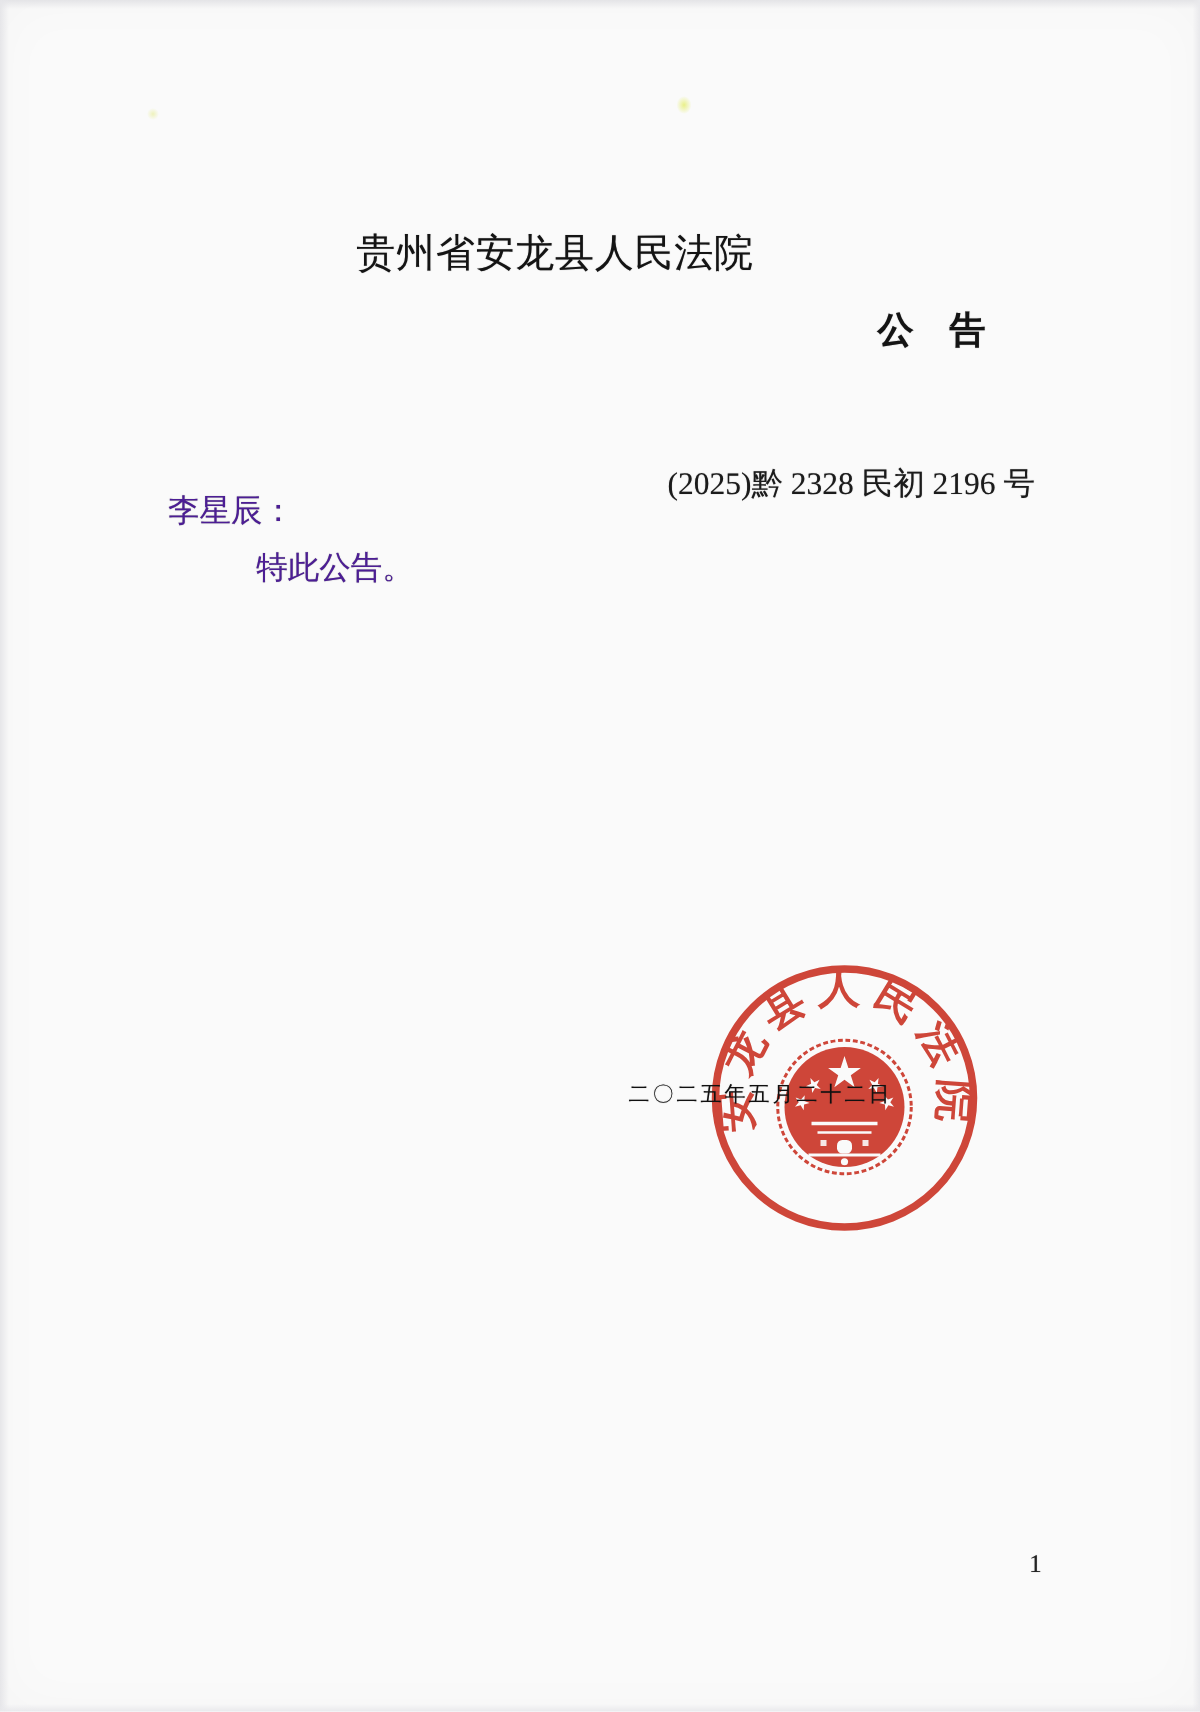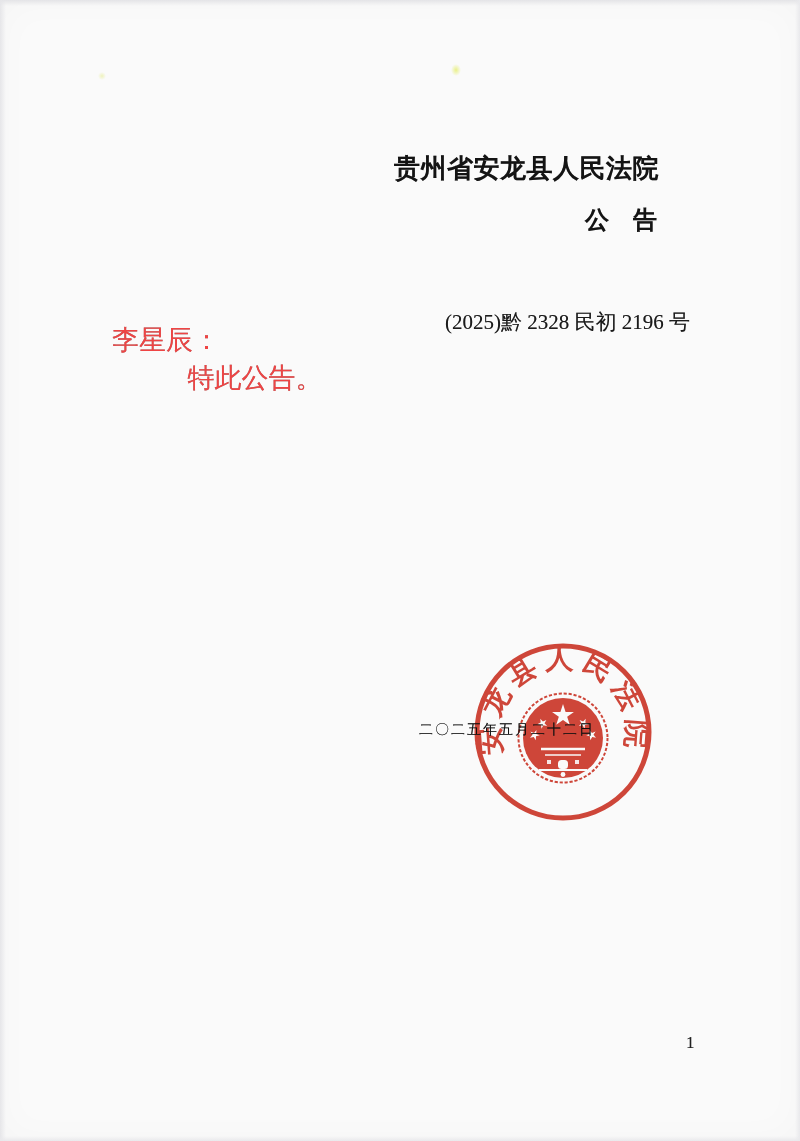--- a/index.html
+++ b/index.html
@@ -22,34 +22,34 @@
   .speck{position:absolute;border-radius:50%;pointer-events:none;}
   .speck.s1{left:451px;top:64px;width:10px;height:12px;
     background:radial-gradient(closest-side,#e9f089,rgba(238,243,176,0));}
   .speck.s2{left:98px;top:72px;width:8px;height:8px;
     background:radial-gradient(closest-side,#eef2bc,rgba(240,243,192,0));}
 
   .scan-ink{text-shadow:0 0 0.6px rgba(25,25,25,0.5);}
 
   .court-title{
     position:absolute;top:151px;left:81px;width:578px;
-    text-align:right;font-size:26px;font-weight:700;color:#141414;
+    text-align:center;font-size:26px;font-weight:400;color:#141414;
     letter-spacing:0.5px;
   }
   .doc-title{
     position:absolute;top:204px;left:79px;width:578px;
     text-align:right;font-size:24px;font-weight:700;color:#141414;
   }
   .case-number{
     position:absolute;top:271px;left:112px;width:578px;
     text-align:right;font-size:21px;color:#1b1b1b;margin-top:37px;
   }
   .body-block{
     position:absolute;top:322px;left:112px;width:578px;
-    font-size:27px;line-height:37.6px;color:#ef4444;
+    font-size:21px;line-height:37.6px;color:#4c1d95;
   }
   .body-block p{margin:0;}
   .paragraph{text-align:justify;text-justify:inter-ideograph;text-indent:2em;}
   .closing{text-indent:2.8em;}
 
   .seal-wrap{
     position:absolute;left:468px;top:637px;width:190px;height:190px;
     z-index:3;mix-blend-mode:multiply;opacity:0.93;
   }
   .date-line{

